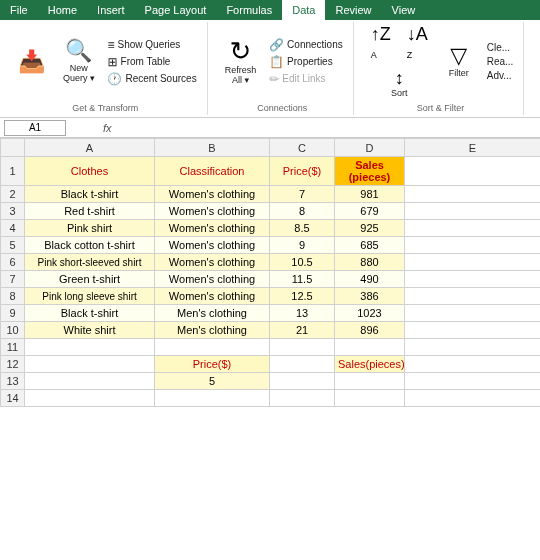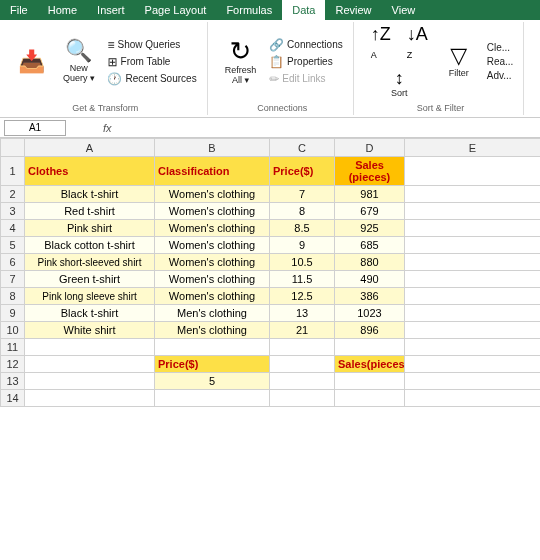--- a/index.html
+++ b/index.html
@@ -32,21 +32,21 @@
 
     table.sheet { border-collapse: collapse; width: 100%; table-layout: fixed; }
     table.sheet th, table.sheet td { border: 1px solid #d0d0d0; font-size: 11px; padding: 2px 3px; overflow: hidden; white-space: nowrap; }
 
     
     .col-header { background: #f2f2f2; text-align: center; font-weight: normal; color: #333; height: 18px; }
     .row-header { background: #f2f2f2; text-align: center; font-weight: normal; color: #333; width: 24px; min-width: 24px; }
 
     
     .cell { text-align: center; background: #fff; }
-    .cell-orange-header { background: #fde047; color: #c00000; font-weight: bold; text-align: left; }
+    .cell-orange-header { background: #fef9c3; color: #c00000; font-weight: normal; text-align: center; }
     .cell-yellow { background: #fffacd; }
     .cell-light-yellow { background: #fffff0; }
     .cell-orange-sales { background: #ffc000; color: #c00000; font-weight: bold; text-align: center; }
     .row-num { width: 24px; }
     .text-center { text-align: center; }
   </style>
 </head>
 <body>
 
 <div>

